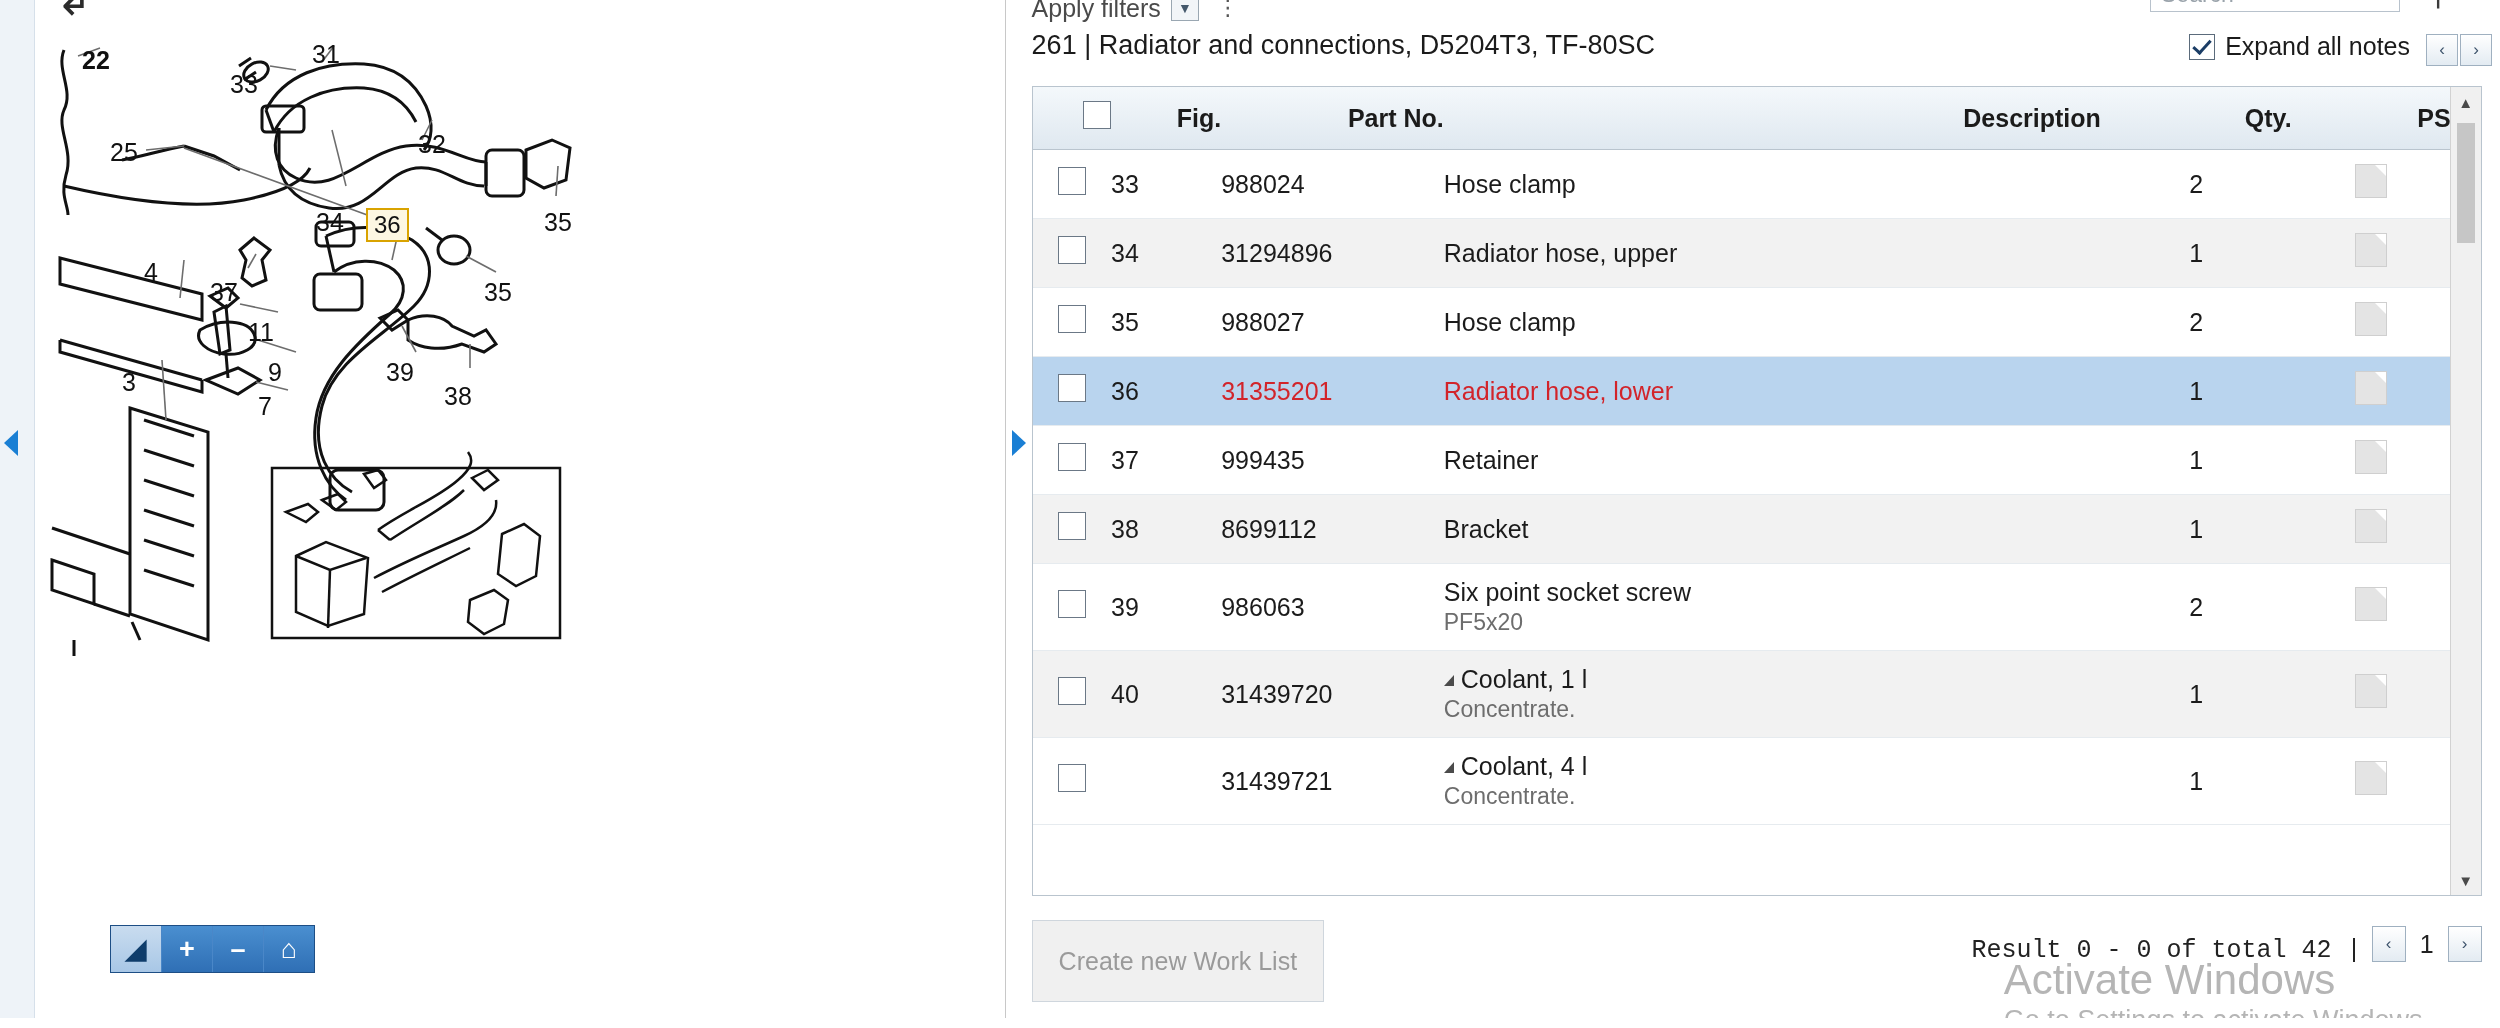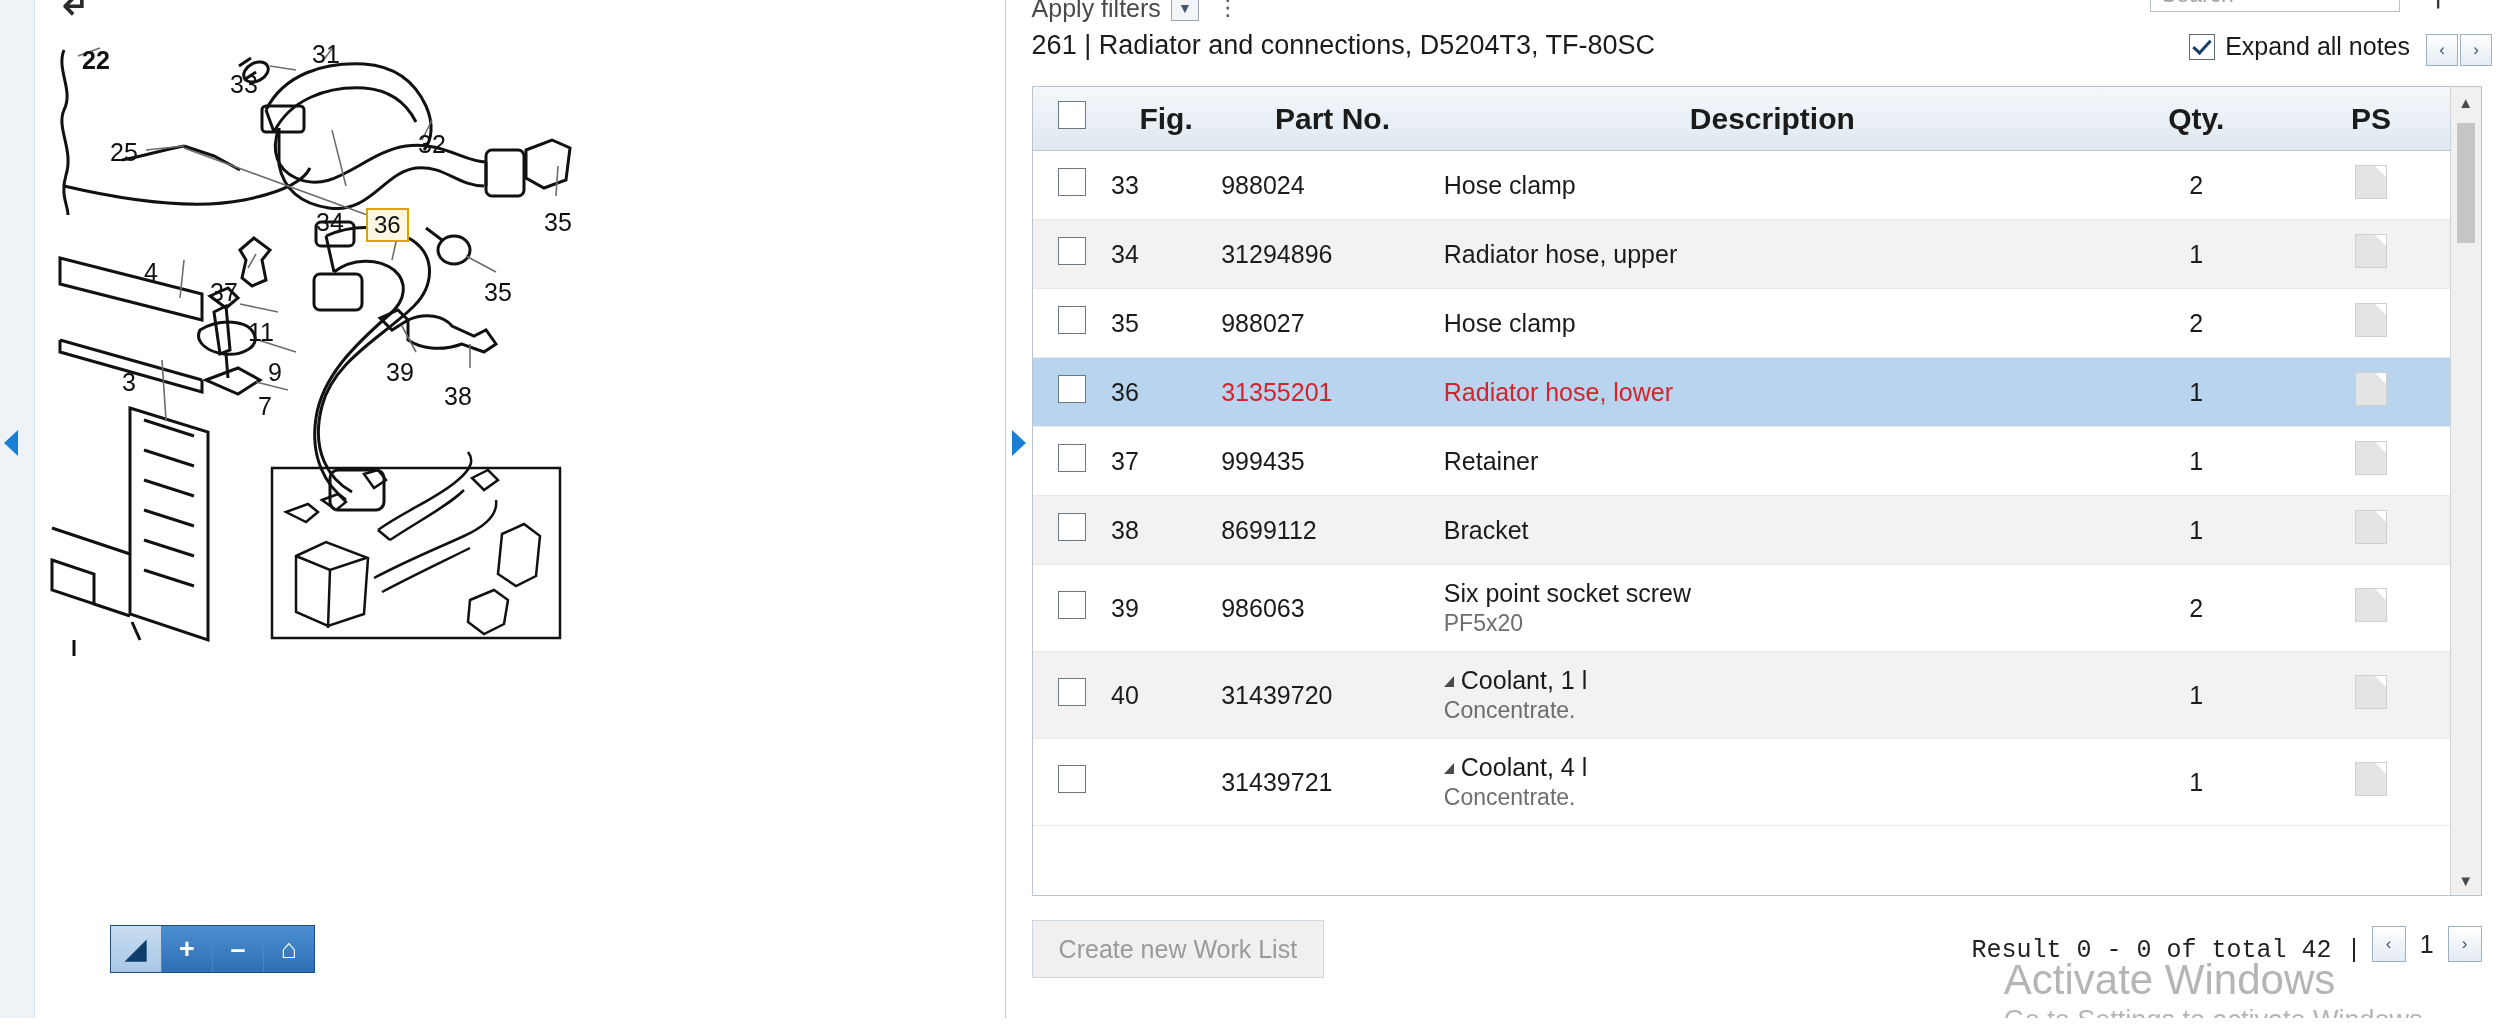--- a/index.html
+++ b/index.html
@@ -247,24 +247,24 @@
     overflow: hidden;
   }
   table.parts {
     border-collapse: collapse;
     width: 1418px;
     table-layout: fixed;
   }
   table.parts th {
     background: linear-gradient(#f4f8fb, #dfe8f0);
     border-bottom: 1px solid #b9c4ce;
-    font-size: 30px;
+    font-size: 25px;
     font-weight: bold;
     color: #1b1b1b;
-    text-align: center;
+    text-align: right;
     padding: 14px 0 14px 0;
     height: 52px;
     box-sizing: border-box;
   }
   table.parts td {
     font-size: 25px;
     color: #1b1b1b;
     padding: 14px 0;
     vertical-align: middle;
     border-bottom: 1px solid #e6ebef;
@@ -347,21 +347,21 @@
     position: absolute;
     left: 26px;
     bottom: 48px;
     width: 1450px;
     height: 60px;
   }
   .worklist-btn {
     position: absolute;
     left: 0; top: 0;
     height: 56px;
-    padding: 0 26px;
+    padding: 12px 26px;
     display: flex;
     align-items: center;
     border: 1px solid #cfd6dd;
     background: #f0f0f0;
     color: #9a9a9a;
     font-size: 25px;
   }
   .result-info {
     position: absolute;
     right: 120px;

